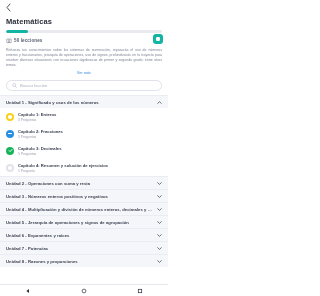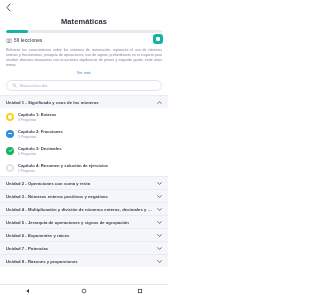--- a/index.html
+++ b/index.html
@@ -35,21 +35,20 @@
   }
 
   
   .header-block { padding: 2px 6px 0 6px; position: relative; }
   .course-title {
     font-size: 7.5px;
     font-weight: 700;
     color: #2b2f3a;
     letter-spacing: .1px;
     line-height: 10px;
-    text-align: center;
   }
   .progress-track {
     margin-top: 3px;
     width: 100%;
     height: 2.5px;
     border-radius: 2px;
     background: #e8eaef;
     overflow: hidden;
   }
   .progress-fill {

